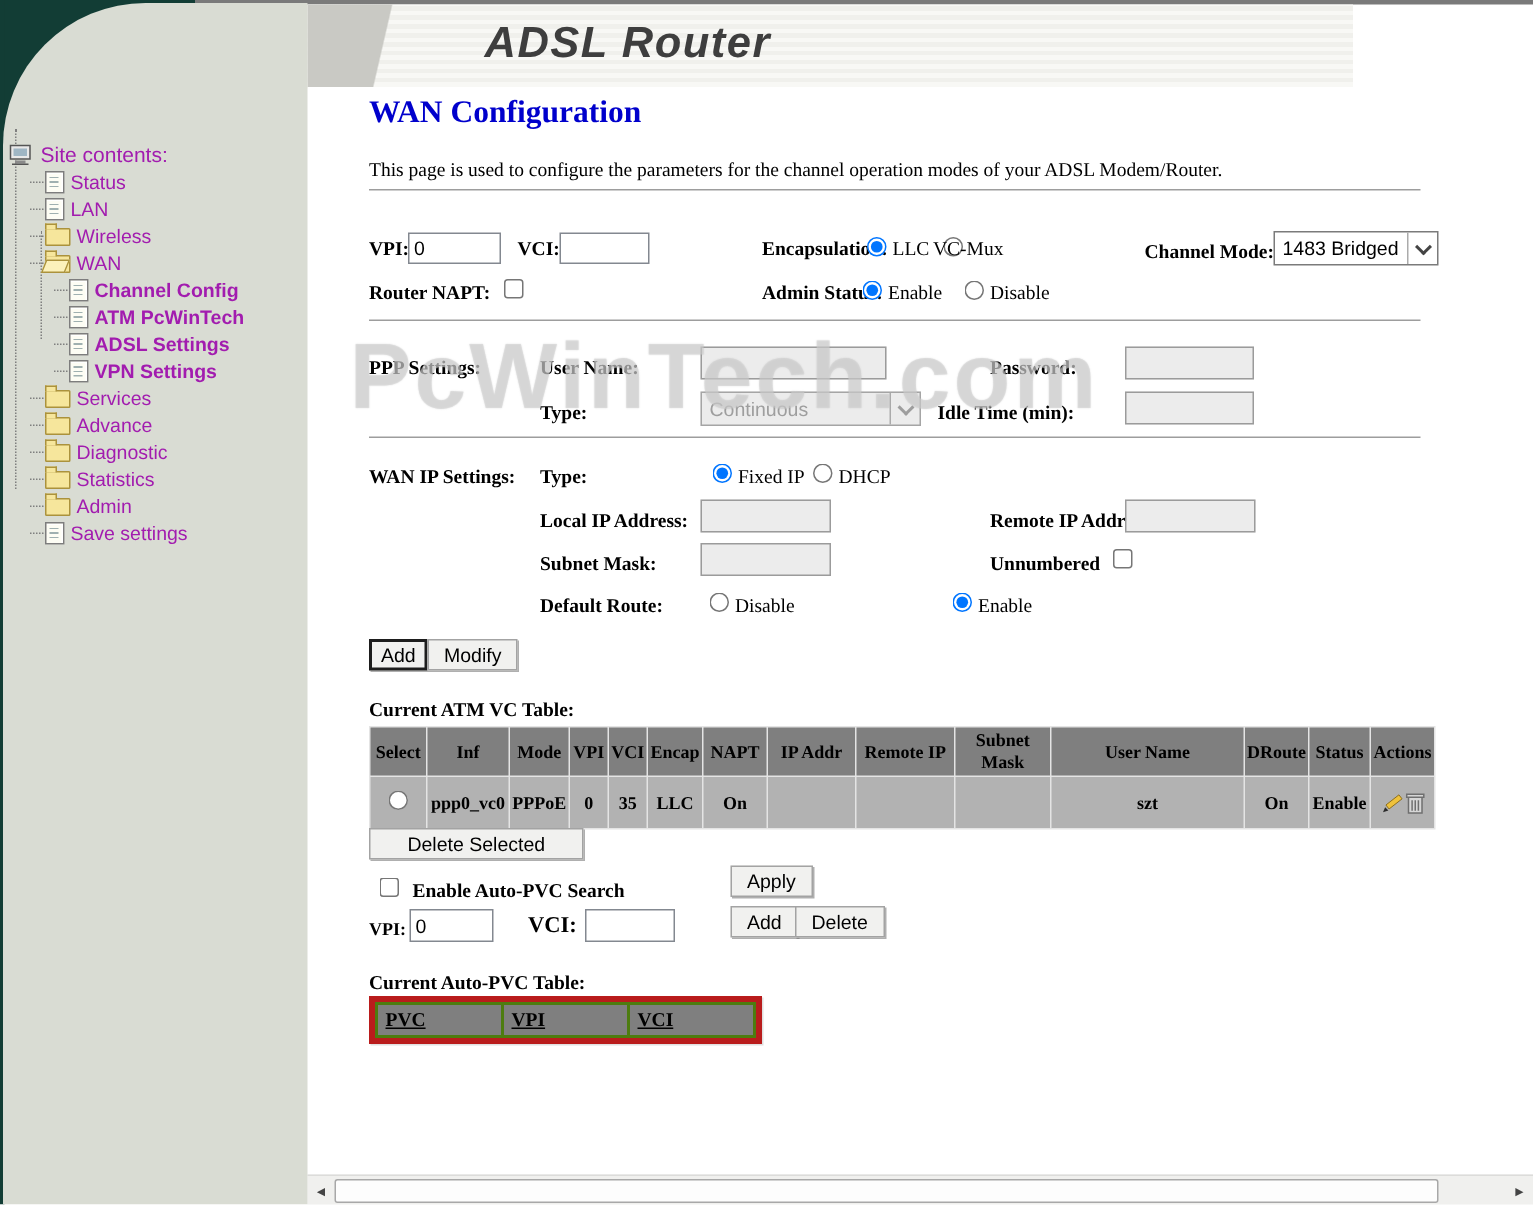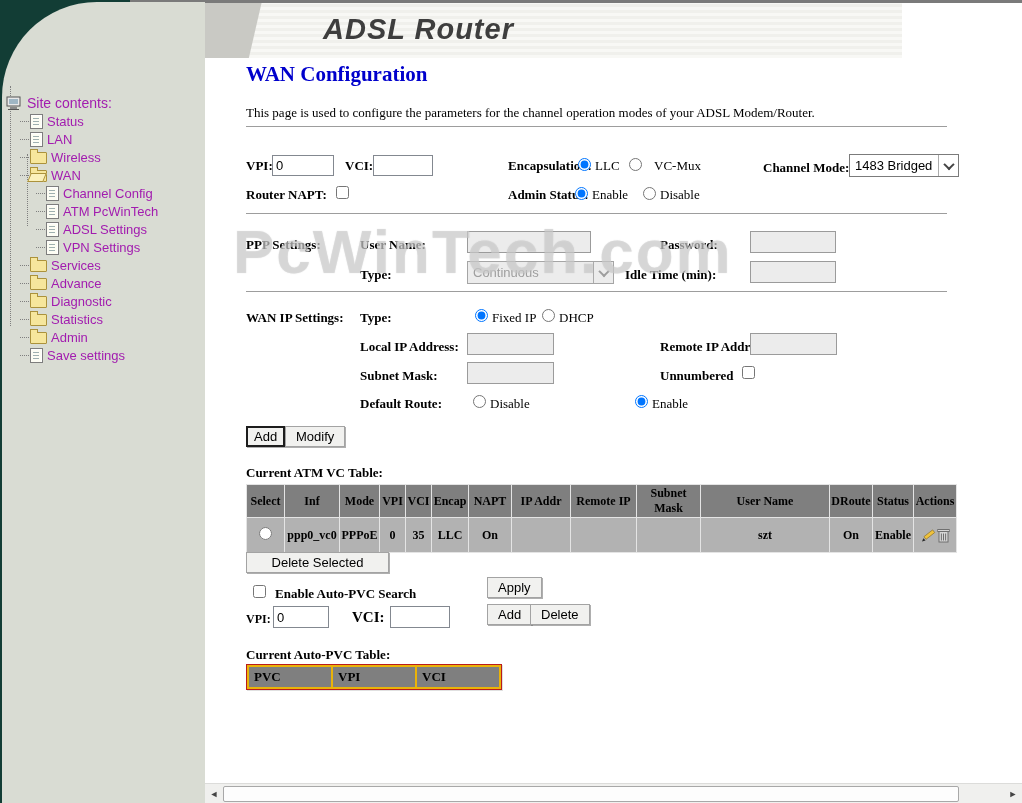--- a/index.html
+++ b/index.html
@@ -27,21 +27,21 @@
 
   
   .logo{position:absolute;left:14px;top:6px;z-index:4;}
   .logo-reg{position:absolute;left:178px;top:4px;font-size:10px;color:#555;}
 
   
   .tree{position:absolute;left:4px;top:62px;width:196px;font:13px "Liberation Sans",sans-serif;color:#a21caf;z-index:4;margin-top:30px;}
   .trow{display:flex;align-items:center;height:18px;white-space:nowrap;cursor:pointer;}
   .trow .lbl{margin-left:4px;}
   .ind1{padding-left:14px;}
-  .ind2{padding-left:30px;}
+  .ind2{padding-left:30px;font-weight:bold;}
   .vline{position:absolute;border-left:1px dotted #7f7f7f;width:0;z-index:0;}
   .hdot{width:9px;border-top:1px dotted #7f7f7f;height:0;margin-right:1px;flex:none;}
 
   .pg{width:11px;height:13px;flex:none;background:#fdfdf4;border:1px solid #7d7d7d;
       box-shadow:inset -1px 1px 0 #fff;position:relative;}
   .pg::before{content:'';position:absolute;left:2px;top:3px;width:6px;height:7px;
       background:repeating-linear-gradient(#9fb0b0 0 1px,transparent 1px 3px);}
   .fld{width:15px;height:10px;flex:none;background:#f6e69c;border:1px solid #ab923c;
       border-radius:1px;position:relative;margin-top:2px;}
   .fld::before{content:'';position:absolute;left:-1px;top:-4px;width:6px;height:3px;
@@ -78,22 +78,22 @@
   .rule{position:absolute;height:2px;border-top:1px solid #9d9d9d;border-bottom:1px solid #fff;}
 
   .caption{position:absolute;font:bold 13px "Liberation Serif",serif;white-space:nowrap;}
 
   table.atm{position:absolute;border-collapse:separate;border-spacing:1px;background:#e4e4e4;
        table-layout:fixed;font:bold 12px "Liberation Serif",serif;}
   table.atm th{background:#7f7f7f;color:#000;padding:1px 1px;height:16px;overflow:hidden;font-weight:bold;}
   table.atm td{background:#b2b2b2;text-align:center;height:32px;padding:1px 1px;overflow:hidden;}
   td.wrapcell{word-break:break-all;line-height:13px;}
 
-  table.apvc{position:absolute;border-collapse:separate;border-spacing:2px;background:#eab308;
-       border:1px solid #b91c1c;box-shadow:1px 1px 0 #e0e0e0;}
+  table.apvc{position:absolute;border-collapse:separate;border-spacing:2px;background:#4d7c0f;
+       border:4px solid #b91c1c;box-shadow:1px 1px 0 #e0e0e0;text-decoration:underline;}
   table.apvc th{background:#7f7f7f;color:#000;width:72px;text-align:left;
        font:bold 13px "Liberation Serif",serif;padding:2px 5px;height:15px;}
 
   .watermark{position:absolute;left:28px;top:158px;z-index:50;pointer-events:none;
        font:bold 62px "Liberation Sans",sans-serif;color:rgba(215,215,215,0.5);
        text-shadow:0 0 1px rgba(160,160,160,.45);white-space:nowrap;letter-spacing:2px;}
 
   .hscroll{position:absolute;left:205px;top:783px;width:817px;height:20px;background:#f0f0ee;
        border-top:1px solid #dcdcda;display:flex;align-items:center;z-index:2;}
   .sb-btn{width:18px;height:20px;display:flex;align-items:center;justify-content:center;
@@ -209,21 +209,21 @@
   <div class="rule" style="left:41px;top:68px;width:701px;"></div>
 
   <span class="slabel" style="left:41px;top:100px;">VPI:</span>
   <input class="tin" style="left: 67px; top: 97px; width: 62px;" value="0">
   <span class="slabel" style="left:140px;top:100px;">VCI:</span>
   <input class="tin" style="left: 168px; top: 97px; width: 60px;" value="">
   <span class="slabel" style="left:303px;top:100px;">Encapsulation:</span>
   <input type="radio" name="encap" class="rad" style="left: 373px; top: 100px;" checked="">
   <span class="rlabel" style="left:390px;top:100px;">LLC</span>
   <input type="radio" name="encap" class="rad" style="left: 424px; top: 100px;">
-  <span class="rlabel" style="left:449px;top:100px;">VC-Mux</span>
+  <span class="rlabel" style="left:417px;top:100px;">VC-Mux</span>
   <span class="slabel" style="left:558px;top:102px;">Channel Mode:</span>
   <div class="sel" style="left:644px;top:96px;width:110px;">
     <span class="txt">1483 Bridged</span>
     <span class="arrow">
         <span class="chev"></span>
       </span>
   </div>
 
   <span class="slabel" style="left:41px;top:129px;">Router NAPT:</span>
   <input type="checkbox" class="chk" style="left: 131px; top: 128px;">

